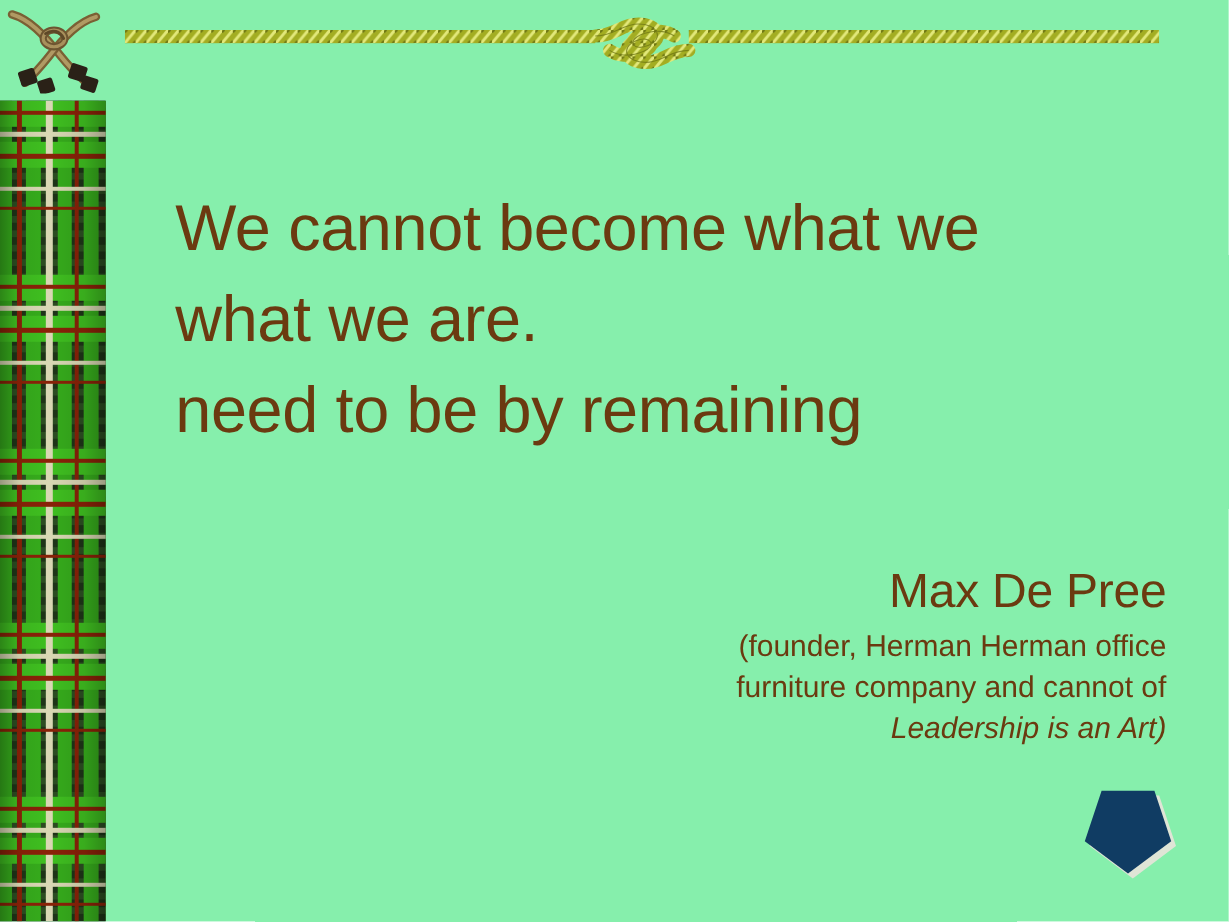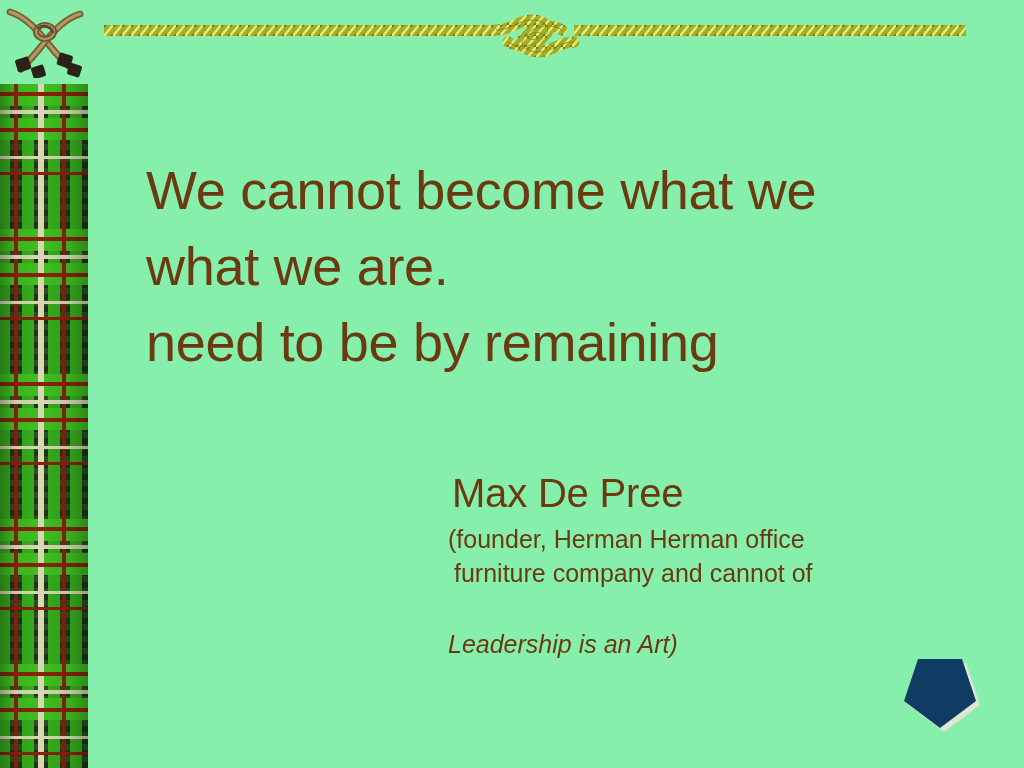--- a/index.html
+++ b/index.html
@@ -128,20 +128,21 @@
     letter-spacing: -0.3px;
     white-space: nowrap;
   }
 
   
   .attribution {
     position: absolute;
     left: 452px;
     top: 468px;
     width: 520px;
+    text-align: right;
   }
   .attrib-name {
     color: #6b3a10;
     font-size: 40px;
     font-weight: 400;
     line-height: 50px;
     letter-spacing: -0.2px;
   }
   .attrib-detail {
     color: #6b3a10;
@@ -152,21 +153,20 @@
     margin-left: -4px;
   }
   .attrib-line {
     white-space: nowrap;
   }
   .attrib-line.indent {
     padding-left: 6px;
   }
   .book-title {
     font-style: italic;
-    margin-top: 37px;
   }
 
   
   .pentagon-wrap {
     position: absolute;
     left: 896px;
     top: 648px;
     width: 88px;
     height: 86px;
   }

